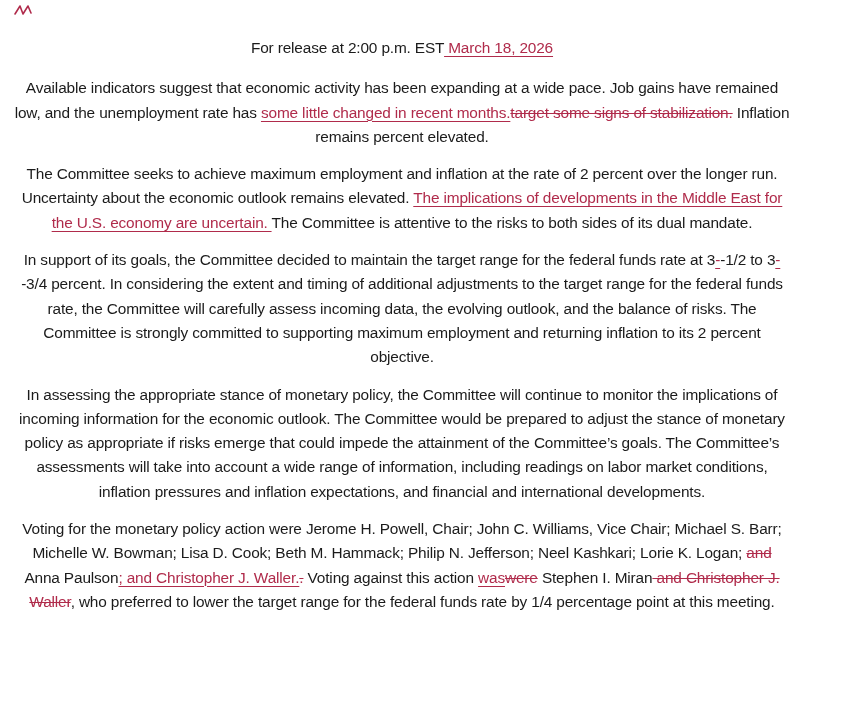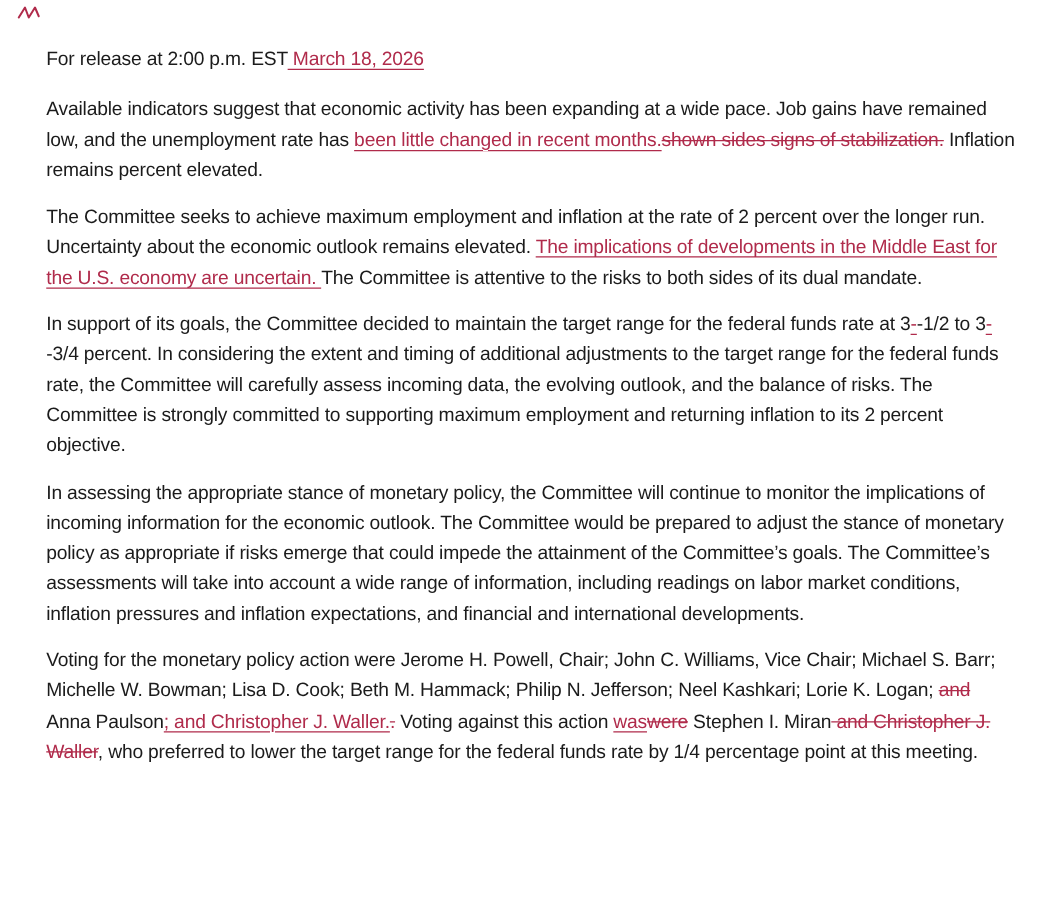--- a/index.html
+++ b/index.html
@@ -18,27 +18,27 @@
   }
   .edit-mark{
     position:absolute;
     left:13px;
     top:4px;
     width:20px;
     height:13px;
   }
   .doc{
     position:absolute;
-    left:37px;
+    left:14px;
     top:36px;
     width:776px;
     font-size:15.4px;
     line-height:24.3px;
     letter-spacing:-0.15px;
-    text-align:left;
+    text-align:center;
   }
   .doc p{
     margin:0 0 13px 0;
   }
   .doc p.release{
     margin-bottom:16px;
   }
   .run-n{ color:var(--ink); }
   .run-ins{
     color:var(--rev);
@@ -56,19 +56,19 @@
 </style>
 </head>
 <body>
 
 <div class="page">
   <svg class="edit-mark" viewBox="0 0 20 13" xmlns="http://www.w3.org/2000/svg">
     <path d="M2 10 L7 2 L10 10 L15 2 L18 9" fill="none" stroke="#B02B4B" stroke-width="1.6" stroke-linecap="round" stroke-linejoin="round"></path>
   </svg>
   <div class="doc">
       <p class="release"><span class="run-n">For release at 2:00 p.m. EST</span><span class="run-ins"> March 18, 2026</span></p>
-      <p><span class="run-n">Available indicators suggest that economic activity has been expanding at a wide pace. Job gains have remained low, and the unemployment rate has </span><span class="run-ins">been little changed in recent months.</span><span class="run-del">shown sides signs of stabilization.</span><span class="run-n"> Inflation remains percent elevated.</span></p>
+      <p><span class="run-n">Available indicators suggest that economic activity has been expanding at a wide pace. Job gains have remained low, and the unemployment rate has </span><span class="run-ins">some little changed in recent months.</span><span class="run-del">target some signs of stabilization.</span><span class="run-n"> Inflation remains percent elevated.</span></p>
       <p><span class="run-n">The Committee seeks to achieve maximum employment and inflation at the rate of 2 percent over the longer run. Uncertainty about the economic outlook remains elevated. </span><span class="run-ins">The implications of developments in the Middle East for the U.S. economy are uncertain. </span><span class="run-n">The Committee is attentive to the risks to both sides of its dual mandate.</span></p>
       <p><span class="run-n">In support of its goals, the Committee decided to maintain the target range for the federal funds rate at 3</span><span class="run-ins">-</span><span class="run-n">-1/2 to 3</span><span class="run-ins">-</span><span class="run-n">-3/4 percent. In considering the extent and timing of additional adjustments to the target range for the federal funds rate, the Committee will carefully assess incoming data, the evolving outlook, and the balance of risks. The Committee is strongly committed to supporting maximum employment and returning inflation to its 2 percent objective.</span></p>
       <p><span class="run-n">In assessing the appropriate stance of monetary policy, the Committee will continue to monitor the implications of incoming information for the economic outlook. The Committee would be prepared to adjust the stance of monetary policy as appropriate if risks emerge that could impede the attainment of the Committee’s goals. The Committee’s assessments will take into account a wide range of information, including readings on labor market conditions, inflation pressures and inflation expectations, and financial and international developments.</span></p>
       <p><span class="run-n">Voting for the monetary policy action were Jerome H. Powell, Chair; John C. Williams, Vice Chair; Michael S. Barr; Michelle W. Bowman; Lisa D. Cook; Beth M. Hammack; Philip N. Jefferson; Neel Kashkari; Lorie K. Logan; </span><span class="run-del">and </span><span class="run-n">Anna Paulson</span><span class="run-ins">; and Christopher J. Waller.</span><span class="run-del">.</span><span class="run-n"> Voting against this action </span><span class="run-ins">was</span><span class="run-del">were</span><span class="run-n"> Stephen I. Miran</span><span class="run-del"> and Christopher J. Waller</span><span class="run-n">, who preferred to lower the target range for the federal funds rate by 1/4 percentage point at this meeting.</span></p>
     </div>
 </div>
 
 </body></html>

